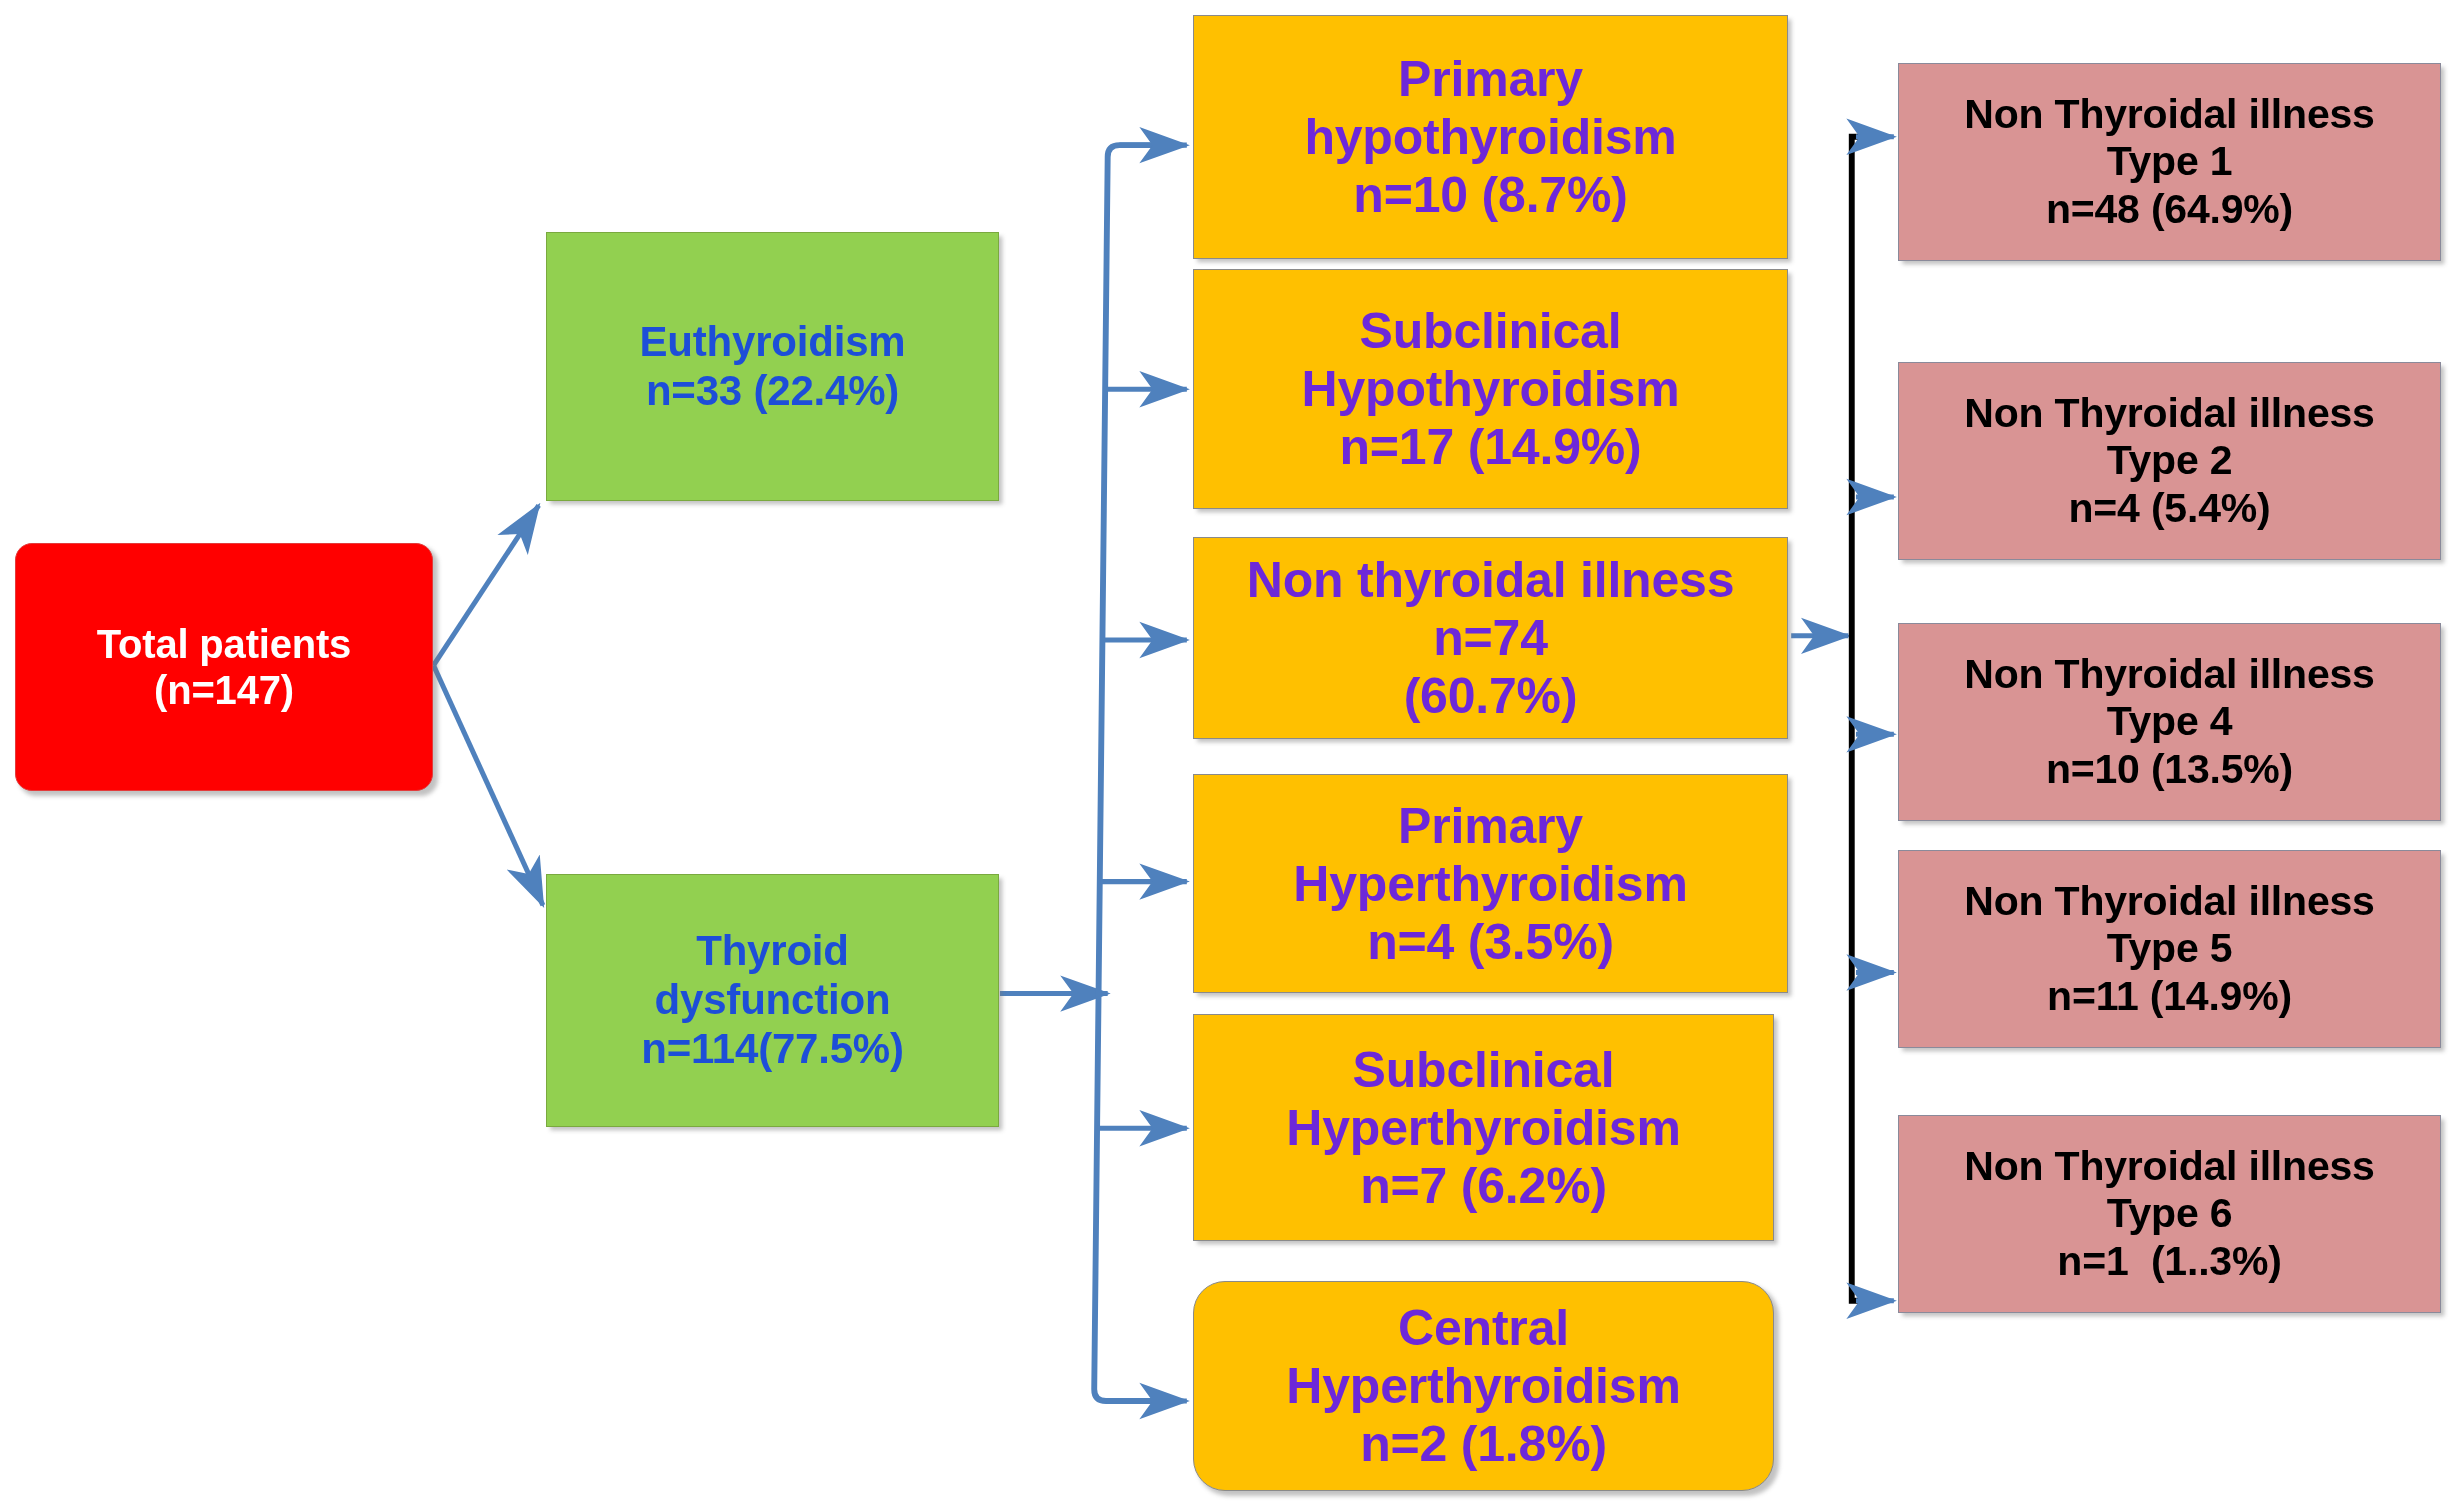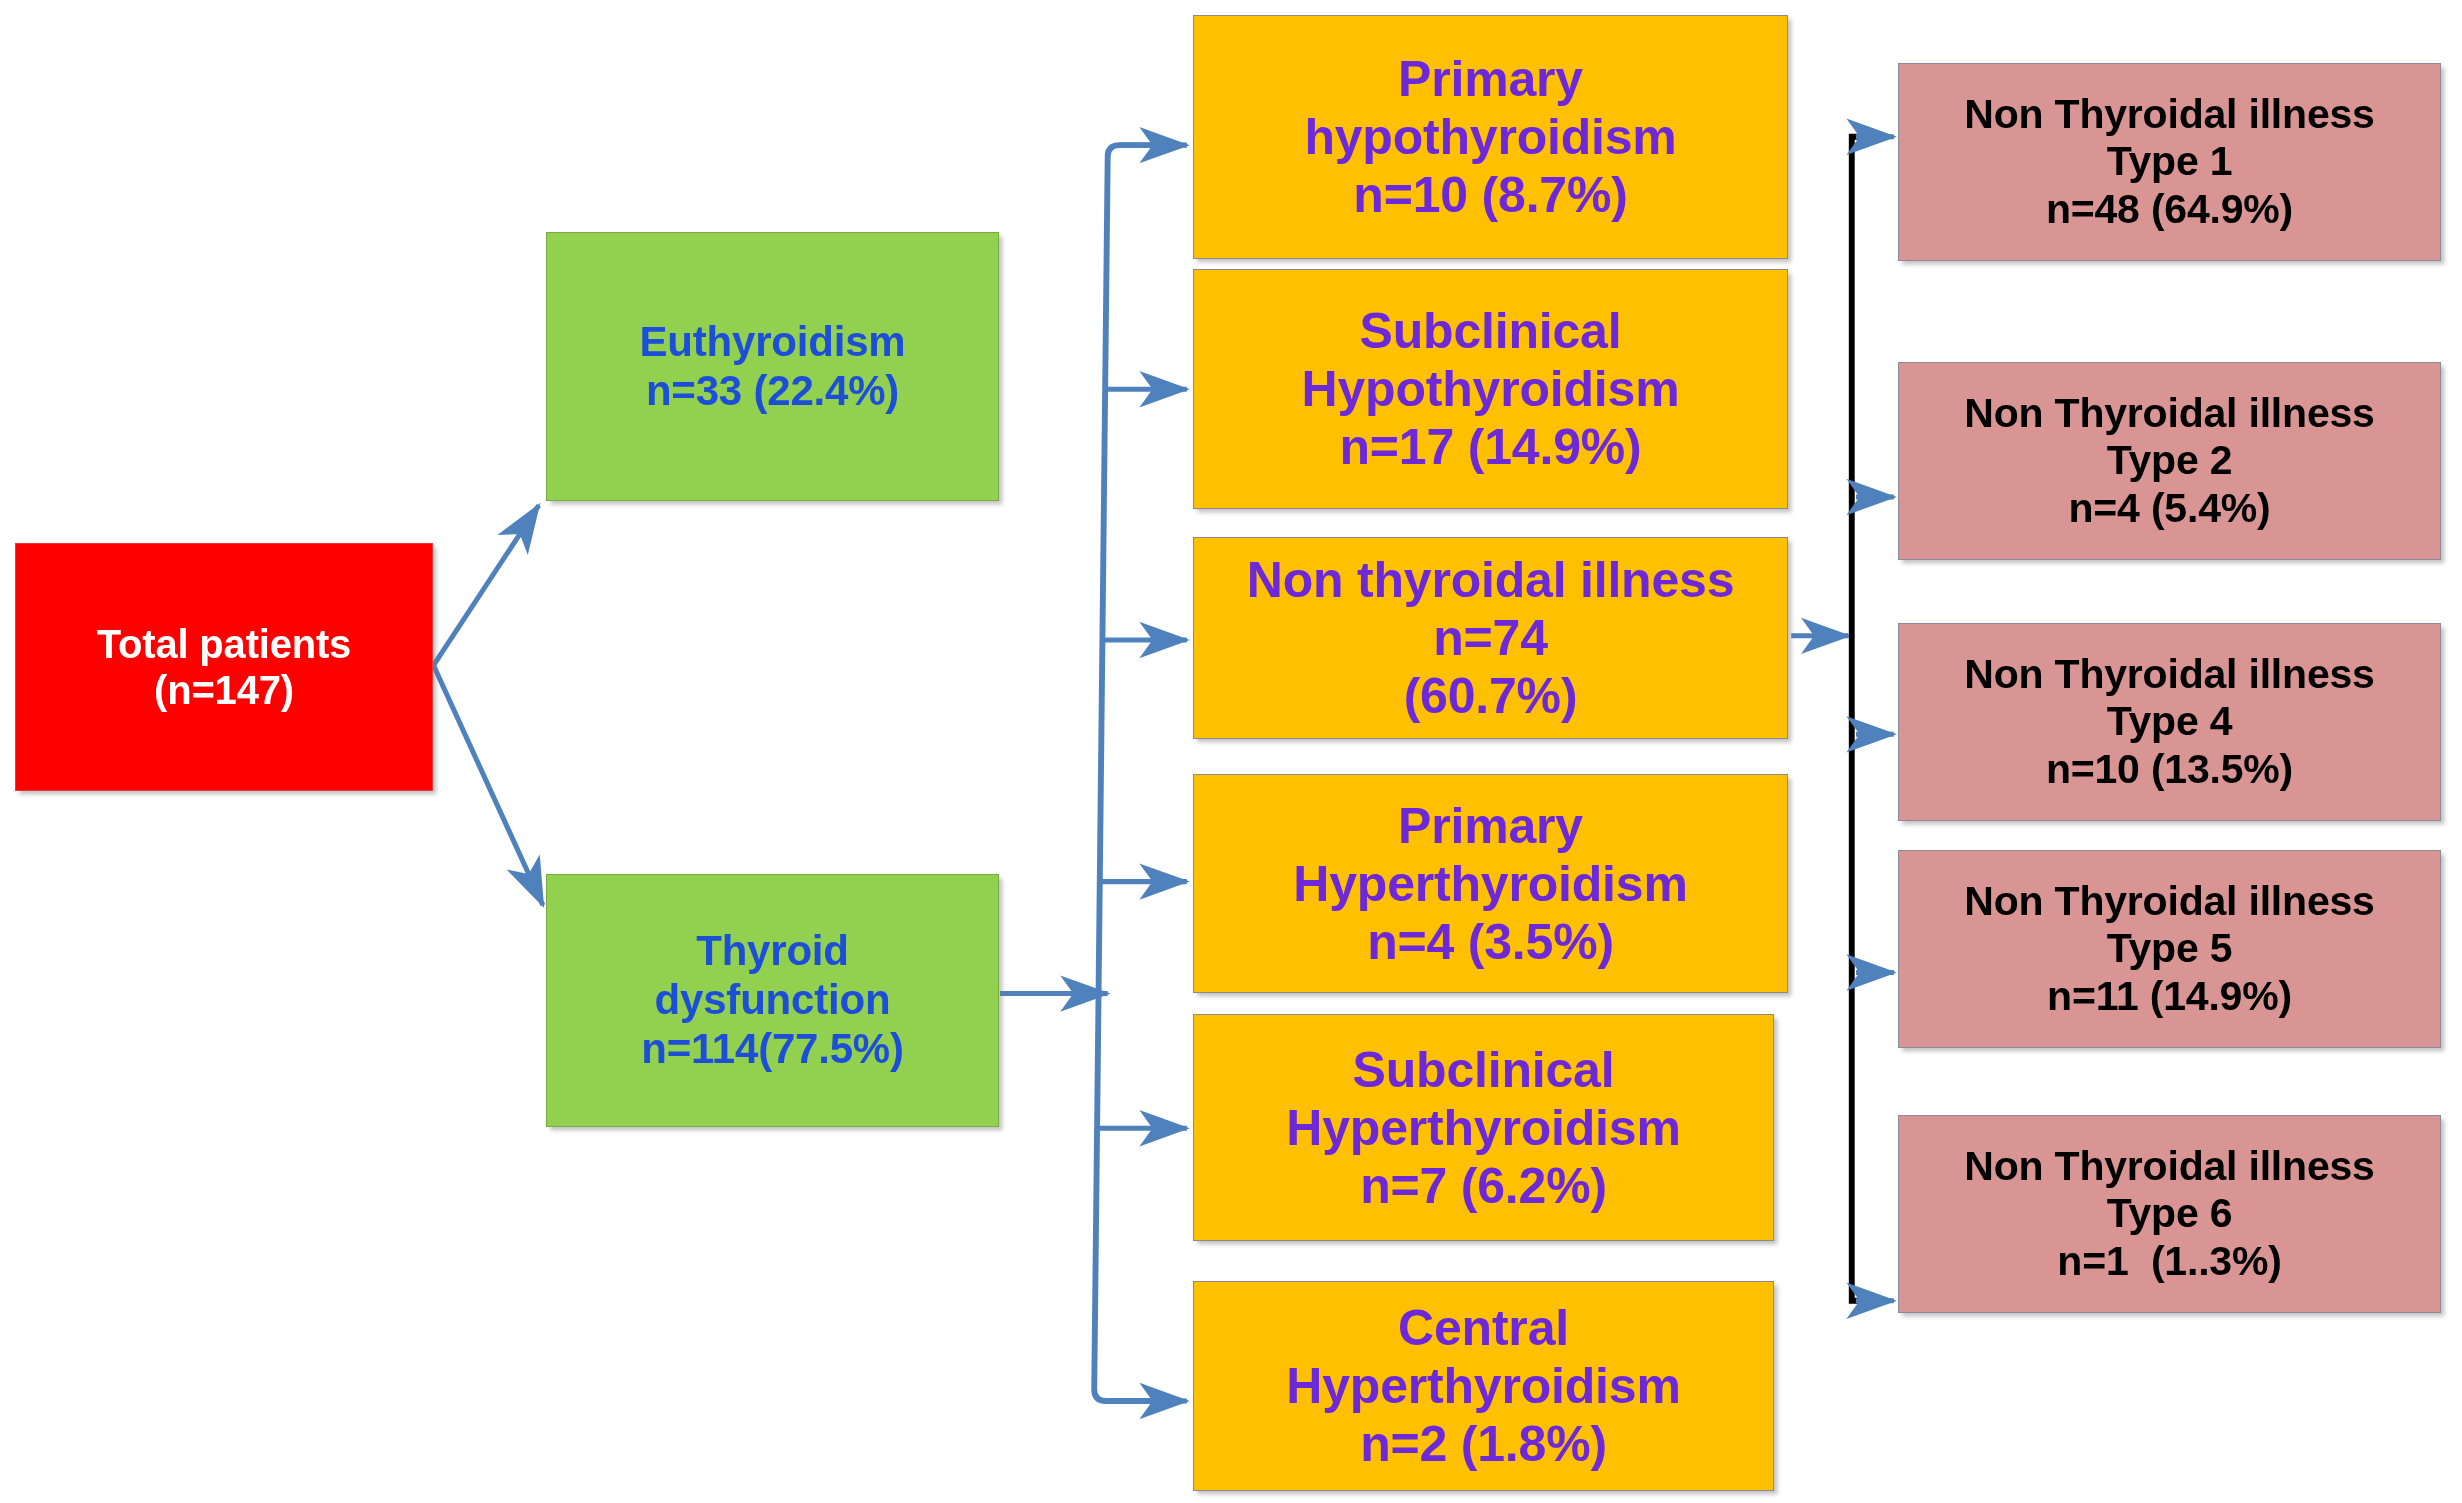--- a/index.html
+++ b/index.html
@@ -94,21 +94,21 @@
 
     <path d="M2232,162 L2200,162 L2200,1545 L2232,1545" stroke="#000000" stroke-width="7" fill="none"></path>
 
     <path d="M2205,162 L2250,162" stroke="#4F81BD" stroke-width="6" fill="none" marker-end="url(#arrowBlue)"></path>
     <path d="M2205,590 L2250,590" stroke="#4F81BD" stroke-width="6" fill="none" marker-end="url(#arrowBlue)"></path>
     <path d="M2205,872 L2250,872" stroke="#4F81BD" stroke-width="6" fill="none" marker-end="url(#arrowBlue)"></path>
     <path d="M2205,1155 L2250,1155" stroke="#4F81BD" stroke-width="6" fill="none" marker-end="url(#arrowBlue)"></path>
     <path d="M2205,1545 L2250,1545" stroke="#4F81BD" stroke-width="6" fill="none" marker-end="url(#arrowBlue)"></path>
   </svg>
 
-  <div class="node node-root" style="left:15px; top:543px; width:418px; height:248px;">
+  <div class="node node-root" style="left:15px; top:543px; width:418px; height:248px;border-radius:17px;">
     <span class="line">Total patients</span>
     <span class="line">(n=147)</span>
   </div>
 
   <div class="node node-green" style="left:546px; top:232px; width:453px; height:269px;">
     <span class="line">Euthyroidism</span>
     <span class="line">n=33 (22.4%)</span>
   </div>
 
   <div class="node node-green" style="left:546px; top:857px; width:453px; height:253px;margin-top:17px;">
@@ -140,21 +140,21 @@
     <span class="line">Hyperthyroidism</span>
     <span class="line">n=4 (3.5%)</span>
   </div>
 
   <div class="node node-orange" style="left:1193px; top:1014px; width:581px; height:227px;">
     <span class="line">Subclinical</span>
     <span class="line">Hyperthyroidism</span>
     <span class="line">n=7 (6.2%)</span>
   </div>
 
-  <div class="node node-orange" style="left:1193px; top:1281px; width:581px; height:210px;">
+  <div class="node node-orange" style="left:1193px; top:1281px; width:581px; height:210px;border-radius:32px;">
     <span class="line">Central</span>
     <span class="line">Hyperthyroidism</span>
     <span class="line">n=2 (1.8%)</span>
   </div>
 
   <div class="node node-pink" style="left:1898px; top:63px; width:543px; height:198px;">
     <span class="line">Non Thyroidal illness</span>
     <span class="line">Type 1</span>
     <span class="line">n=48 (64.9%)</span>
   </div>

